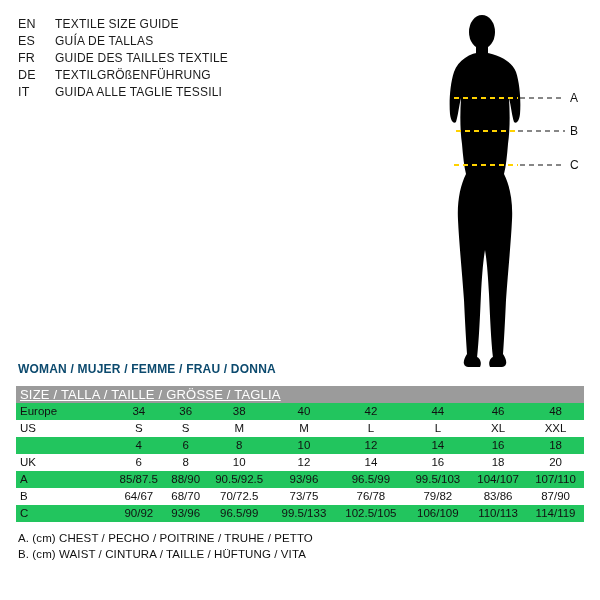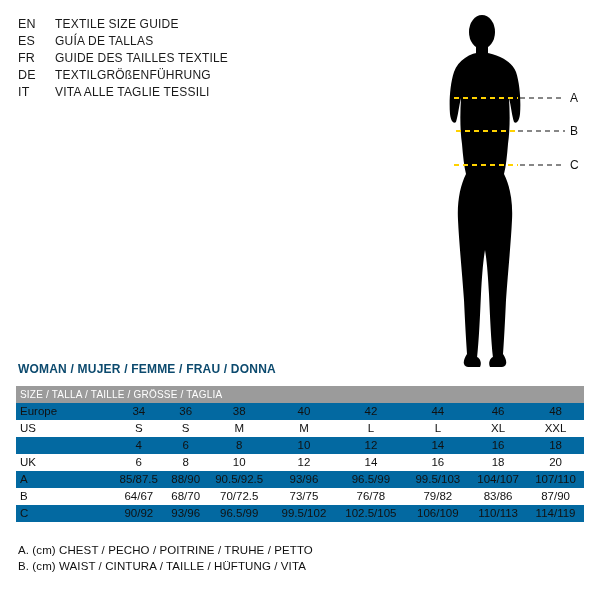--- a/index.html
+++ b/index.html
@@ -107,35 +107,36 @@
   .size-table th.rowhead, .size-table td.rowhead {
     text-align: left;
     padding-left: 4px;
     width: 92px;
   }
   tr.head-row {
     background: #9b9b9b;
     color: #ffffff;
   }
   tr.head-row th {
-    font-size: 10px;
+    font-size: 13px;
     letter-spacing: 0.2px;
+    text-decoration: underline;
   }
   tr.shade {
-    background: #0369a1;
+    background: #22c55e;
   }
   tr.plain {
     background: #ffffff;
   }
 
   
   .legend {
     position: absolute;
     left: 18px;
-    top: 542px;
+    top: 530px;
     width: 560px;
   }
   .legend-row {
     font-size: 11.5px;
     height: 16px;
     line-height: 16px;
     letter-spacing: 0.1px;
     color: #111;
   }
 </style>
@@ -156,21 +157,21 @@
     <div class="lang-row">
       <span class="lang-code">FR</span>
       <span class="lang-text">GUIDE DES TAILLES TEXTILE</span>
     </div>
     <div class="lang-row">
       <span class="lang-code">DE</span>
       <span class="lang-text">TEXTILGRÖßENFÜHRUNG</span>
     </div>
     <div class="lang-row">
       <span class="lang-code">IT</span>
-      <span class="lang-text">VITA ALLE TAGLIE TESSILI</span>
+      <span class="lang-text">GUIDA ALLE TAGLIE TESSILI</span>
     </div>
   </div>
 
   <div class="figure-wrap">
     <svg class="silhouette" width="160" height="360" viewBox="0 0 160 360">
       <g fill="#000000">
 
         <ellipse cx="52" cy="22" rx="13" ry="17"></ellipse>
 
         <rect x="46" y="34" width="12" height="12"></rect>
@@ -301,21 +302,21 @@
         <td>79/82</td>
         <td>83/86</td>
         <td>87/90</td>
       </tr>
 
       <tr class="shade">
         <td class="rowhead">C</td>
         <td>90/92</td>
         <td>93/96</td>
         <td>96.5/99</td>
-        <td>99.5/102</td>
+        <td>99.5/133</td>
         <td>102.5/105</td>
         <td>106/109</td>
         <td>110/113</td>
         <td>114/119</td>
       </tr>
     </tbody>
   </table>
 
   <div class="legend">
     <div class="legend-row">A. (cm) CHEST / PECHO / POITRINE / TRUHE / PETTO</div>

